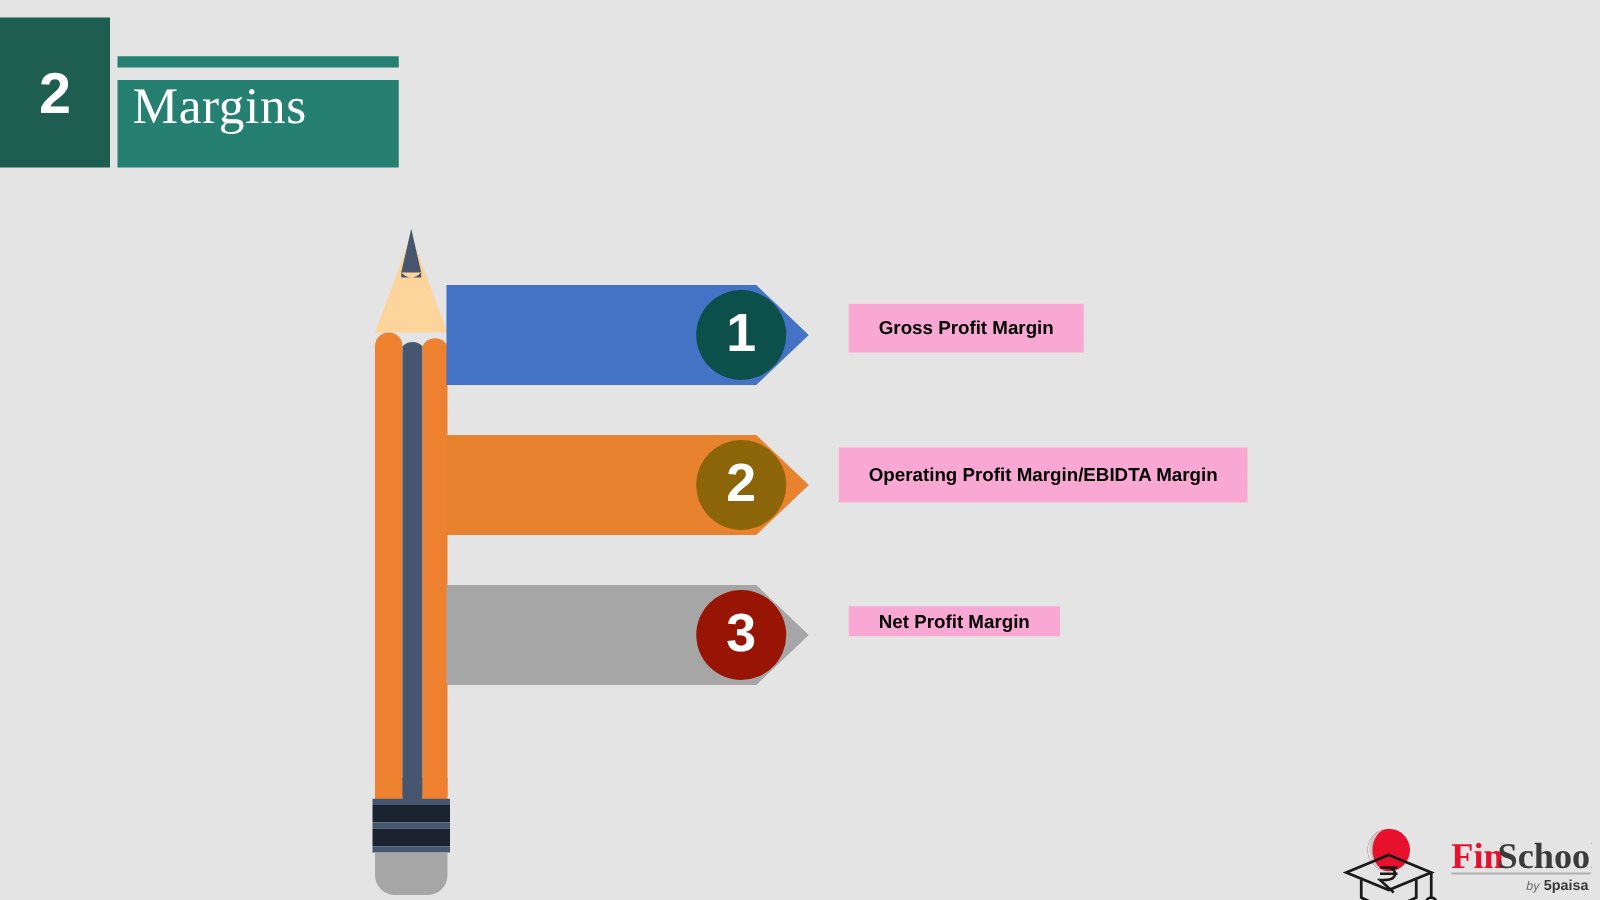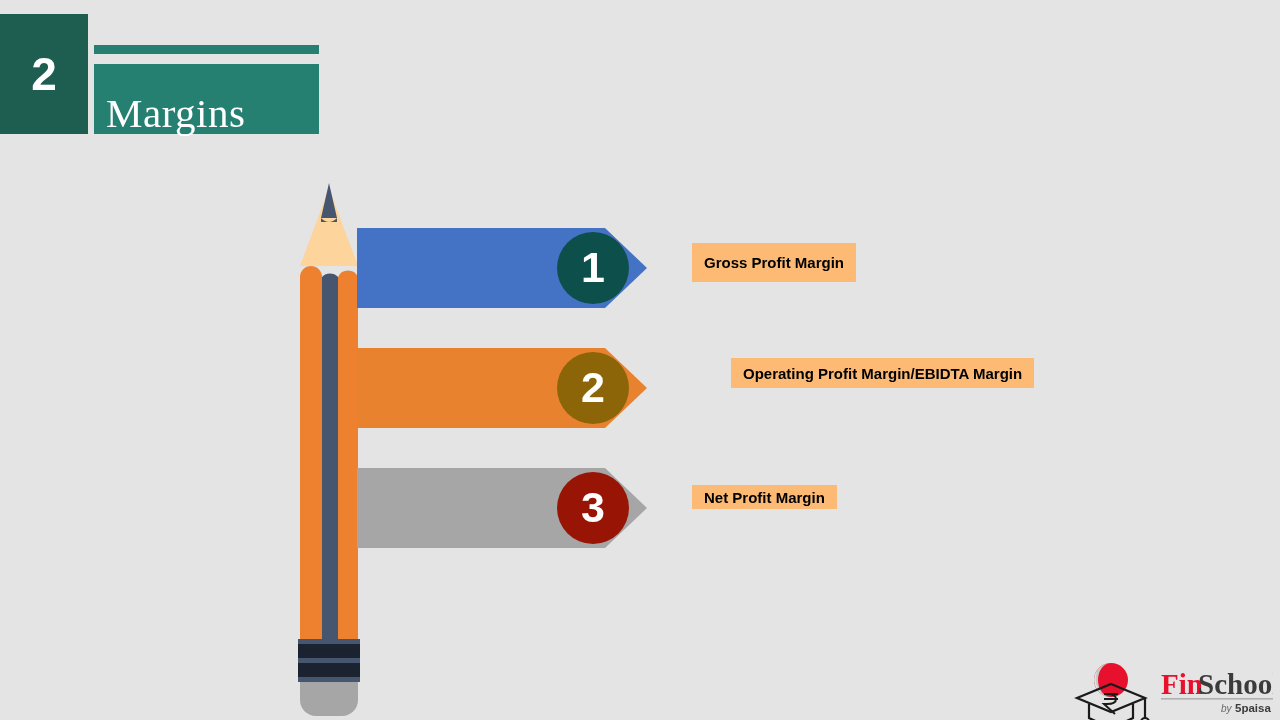--- a/index.html
+++ b/index.html
@@ -25,21 +25,21 @@
     font-family:"Liberation Sans", sans-serif;
   }
 
   #title-rule {
     position:absolute; left:94px; top:45px;
     width:225px; height:9px; background:#258071;
   }
   #title-plate {
     position:absolute; left:94px; top:64px;
     width:225px; height:70px; background:#258071;
-    display:flex; align-items:flex-end;
+    display:flex; align-items:flex-start;
   }
   #title-plate .title-text {
     color:#ffffff; font-size:41px; line-height:1;
     font-family:"Liberation Serif", serif;
     padding-left:12px; letter-spacing:.5px;
   }
 
   #intro-paragraph {
     position:absolute; left:379px; top:44px; width:775px;
     font-size:15.5px; color:#1a1a1a; line-height:2.07;
@@ -68,29 +68,28 @@
   #arrow-2 { left:357px; top:348px; width:290px; height:80px; }
   #arrow-2 .arrow-badge { left:200px; top:4px; width:72px; height:72px;
                           background:#8b6508; font-size:43px; }
   #arrow-3 { left:357px; top:468px; width:290px; height:80px; }
   #arrow-3 .arrow-badge { left:200px; top:4px; width:72px; height:72px;
                           background:#981505; font-size:43px; }
 
   
   .label-box {
     position:absolute;
-    background:#fdba74;
+    background:#f9a8d4;
     display:flex; align-items:center;
     color:#000000; font-weight:700; font-size:15px;
     font-family:"Liberation Sans", sans-serif;
-    padding:0 12px;
-    margin-left:13px;
+    padding:0 24px;
   }
   #label-1 { left:679px; top:243px; height:39px; }
-  #label-2 { left:718px; top:358px; height:30px; }
+  #label-2 { left:671px; top:358px; height:44px; }
   #label-3 { left:679px; top:485px; height:24px; }
 
   
   #brand-logo { position:absolute; left:1073px; top:660px; width:200px; height:72px; }
   #brand-logo svg { display:block; }
 </style>
 </head>
 <body>
 
 <div id="header">

